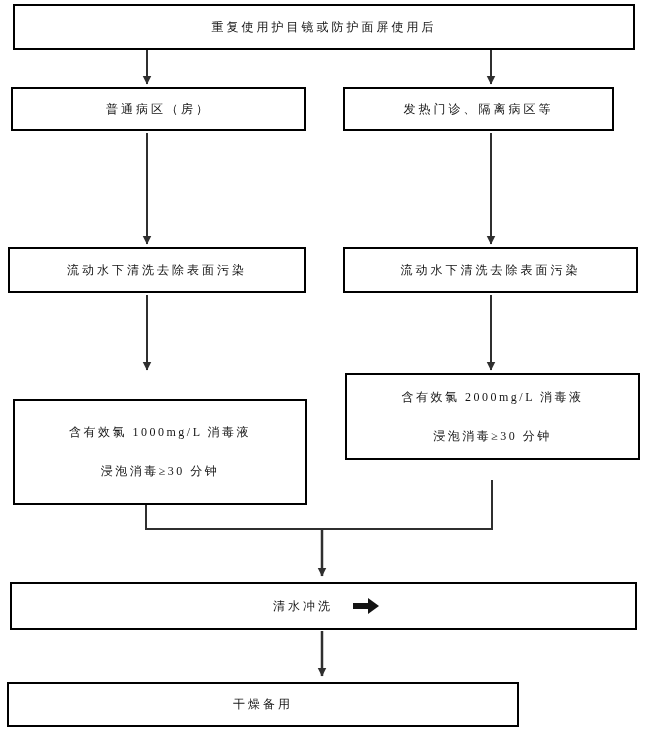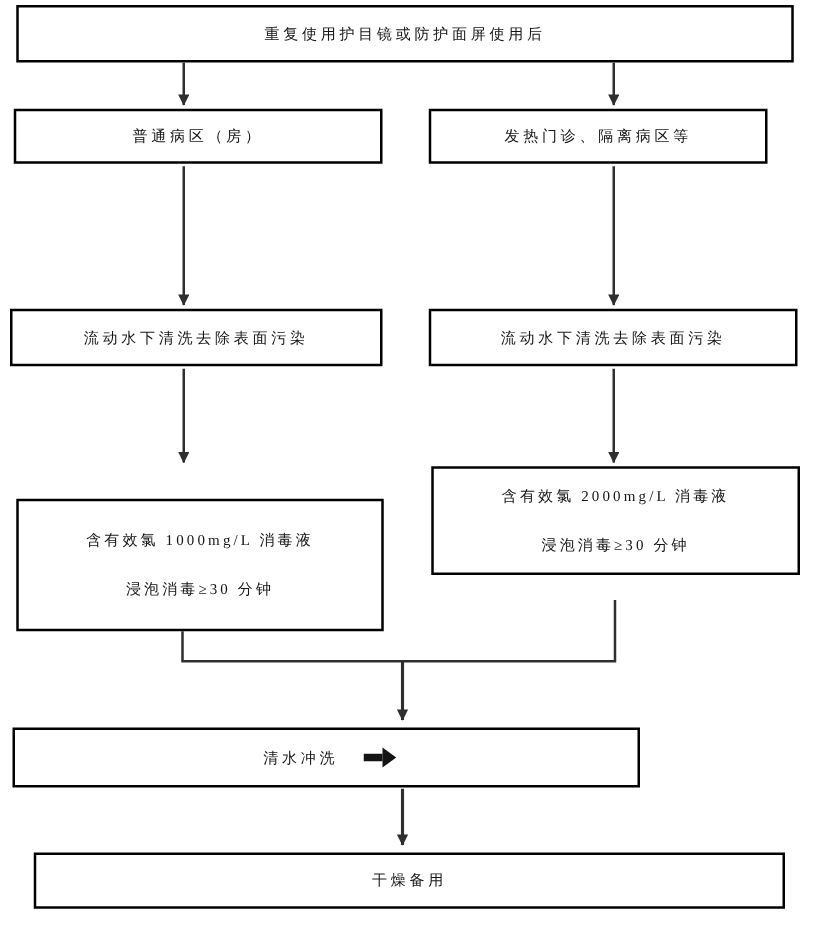--- a/index.html
+++ b/index.html
@@ -46,22 +46,22 @@
   }
   .box.two-line .bline { line-height: 39px; }
   
   .n-start        { left: 13px;  top: 4px;   width: 622px; height: 46px; }
   .n-ward-general { left: 11px;  top: 87px;  width: 295px; height: 44px; }
   .n-ward-fever   { left: 343px; top: 87px;  width: 271px; height: 44px; }
   .n-wash-left    { left: 8px;   top: 247px; width: 298px; height: 46px; }
   .n-wash-right   { left: 343px; top: 247px; width: 295px; height: 46px; }
   .n-soak-left    { left: 13px;  top: 373px; width: 294px; height: 106px; margin-top: 26px; }
   .n-soak-right   { left: 345px; top: 373px; width: 295px; height: 87px; }
-  .n-final-rinse  { left: 10px;  top: 582px; width: 502px; height: 48px; gap: 14px; }
-  .n-dry          { left: 7px;   top: 682px; width: 601px; height: 45px; margin-left: 20px; }
+  .n-final-rinse  { left: 10px;  top: 582px; width: 627px; height: 48px; gap: 14px; }
+  .n-dry          { left: 7px;   top: 682px; width: 512px; height: 45px; }
 
   
   .bold-arrow {
     display: inline-block;
     position: relative;
     width: 15px;
     height: 6px;
     background: var(--text);
     margin: 0 6px;
   }

